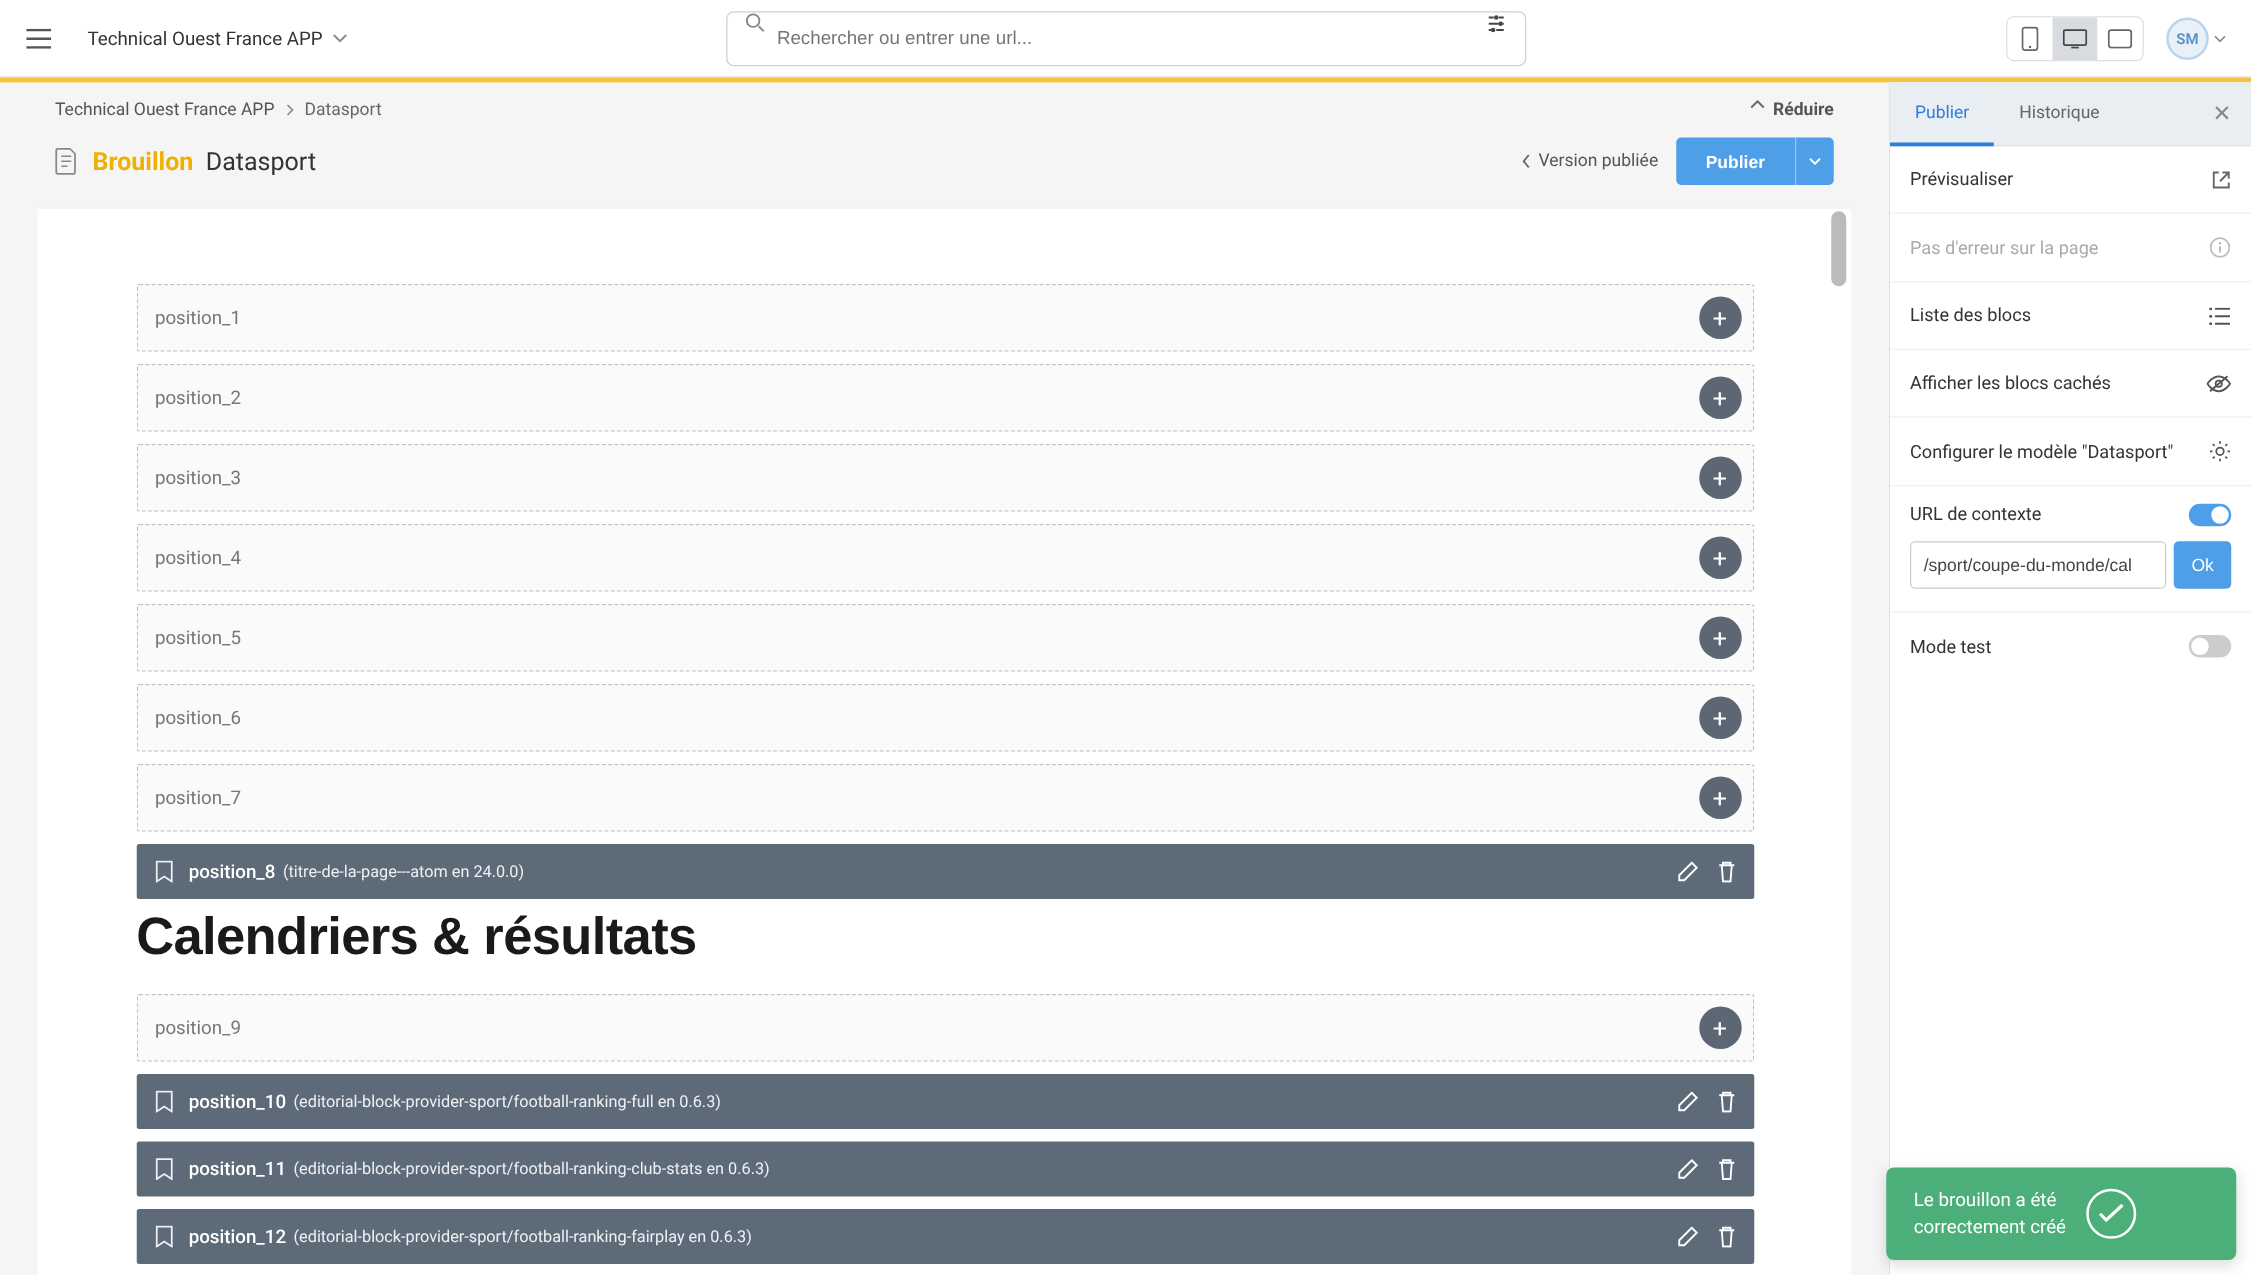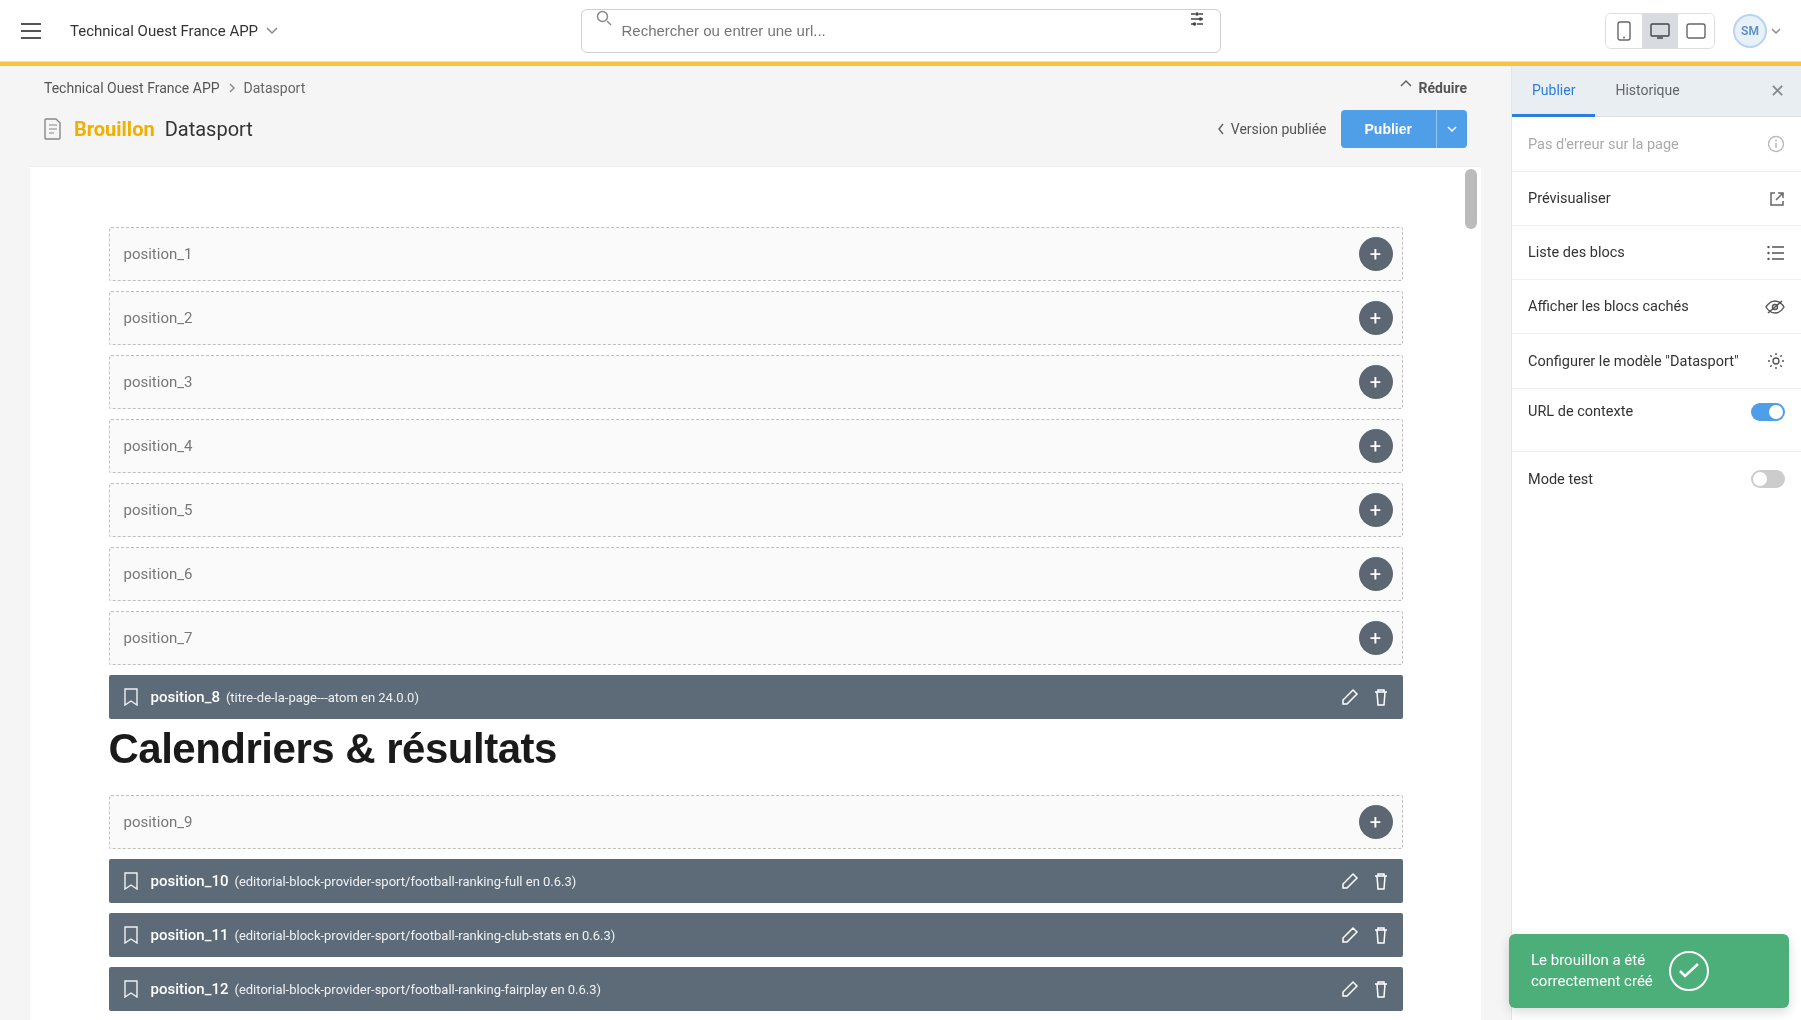--- a/index.html
+++ b/index.html
@@ -401,35 +401,35 @@
       </div>
     </div>
   </div>
 
   <div class="right-col">
     <div class="tabs">
       <div class="tab active">Publier</div>
       <div class="tab">Historique</div>
       <div class="close">✕</div>
     </div>
+    <div class="panel-item">
+      <span>Prévisualiser</span>
+      <span class="r">
+        <svg width="16" height="16" viewBox="0 0 16 16">
+            <path d="M6 2H2v12h12v-4M9 2h5v5M14 2L7 9" stroke="#666" stroke-width="1.5" fill="none"></path>
+          </svg>
+      </span>
+    </div>
     <div class="panel-item muted">
       <span>Pas d'erreur sur la page</span>
       <span class="r">
         <svg width="18" height="18" viewBox="0 0 18 18">
             <circle cx="9" cy="9" r="7.5" stroke="#bbb" stroke-width="1.4" fill="none"></circle>
             <circle cx="9" cy="5.5" r="1" fill="#bbb"></circle>
             <path d="M9 8v5" stroke="#bbb" stroke-width="1.6"></path>
-          </svg>
-      </span>
-    </div>
-    <div class="panel-item">
-      <span>Prévisualiser</span>
-      <span class="r">
-        <svg width="16" height="16" viewBox="0 0 16 16">
-            <path d="M6 2H2v12h12v-4M9 2h5v5M14 2L7 9" stroke="#666" stroke-width="1.5" fill="none"></path>
           </svg>
       </span>
     </div>
     <div class="panel-item">
       <span>Liste des blocs</span>
       <span class="r">
         <svg width="18" height="14" viewBox="0 0 18 14">
             <path d="M5 1h12M5 7h12M5 13h12" stroke="#555" stroke-width="1.6"></path>
             <circle cx="1.5" cy="1" r="1.2" fill="#555"></circle>
             <circle cx="1.5" cy="7" r="1.2" fill="#555"></circle>
@@ -454,20 +454,24 @@
             <circle cx="9" cy="9" r="3" stroke="#555" stroke-width="1.4" fill="none"></circle>
             <path d="M9 1v2M9 15v2M1 9h2M15 9h2M3.3 3.3l1.4 1.4M13.3 13.3l1.4 1.4M3.3 14.7l1.4-1.4M13.3 4.7l1.4-1.4" stroke="#555" stroke-width="1.4"></path>
           </svg>
       </span>
     </div>
     <div class="context-group">
       <div class="ctx-label">
         <span>URL de contexte</span>
         <div class="toggle on" style="margin-left:auto"></div>
       </div>
+      <div class="ctx-input-row">
+        <input class="ctx-input" value="/sport/coupe-du-monde/cal" style="">
+        <button class="ok-btn">Ok</button>
+      </div>
     </div>
     <div class="mode-test">
       <span>Mode test</span>
       <div class="toggle off" style="margin-left:auto"></div>
     </div>
 
     <div class="toast">
       <div class="toast-text">
         <div>Le brouillon a été</div>
         <div>correctement créé</div>

